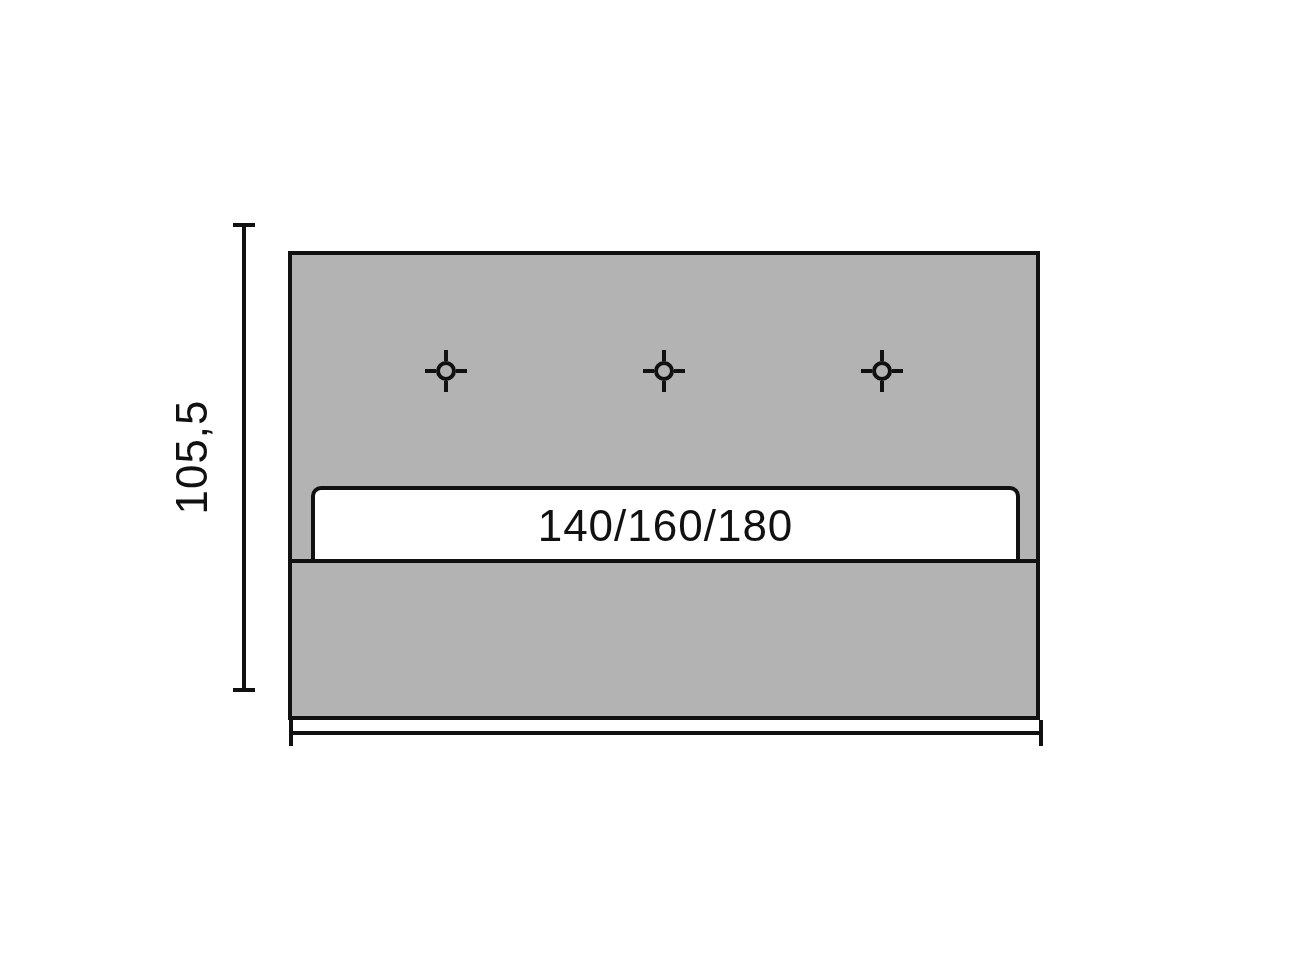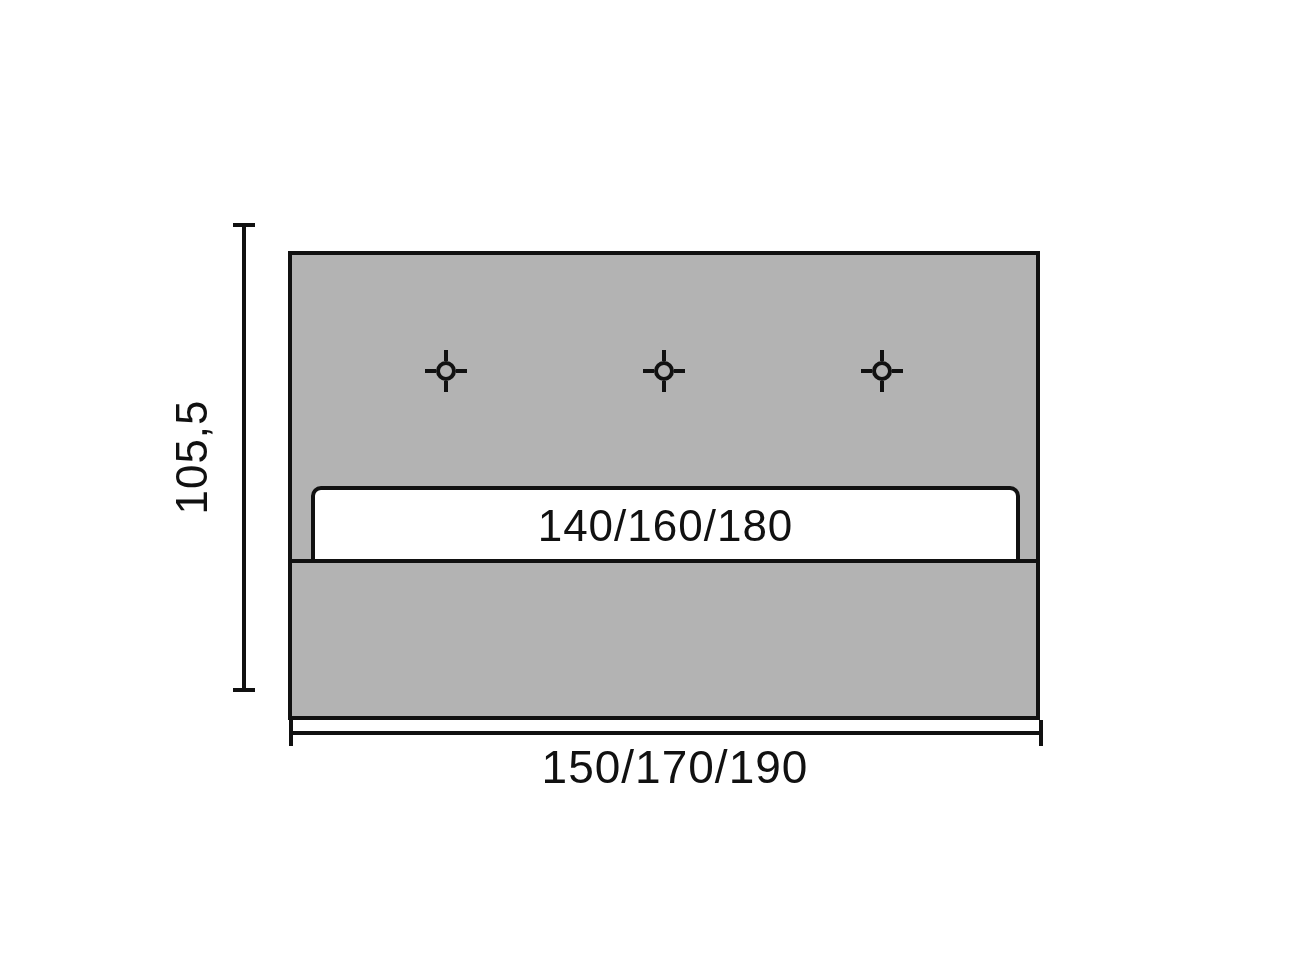--- a/index.html
+++ b/index.html
@@ -166,15 +166,14 @@
     <div class="line"></div>
     <div class="cap-bottom"></div>
   </div>
   <div class="height-label">105,5</div>
 
   <div class="hdim">
     <div class="cap-left"></div>
     <div class="line"></div>
     <div class="cap-right"></div>
   </div>
-  <div class="width-label">150/170/190</div>
 
 </div>
 
 </body></html>

